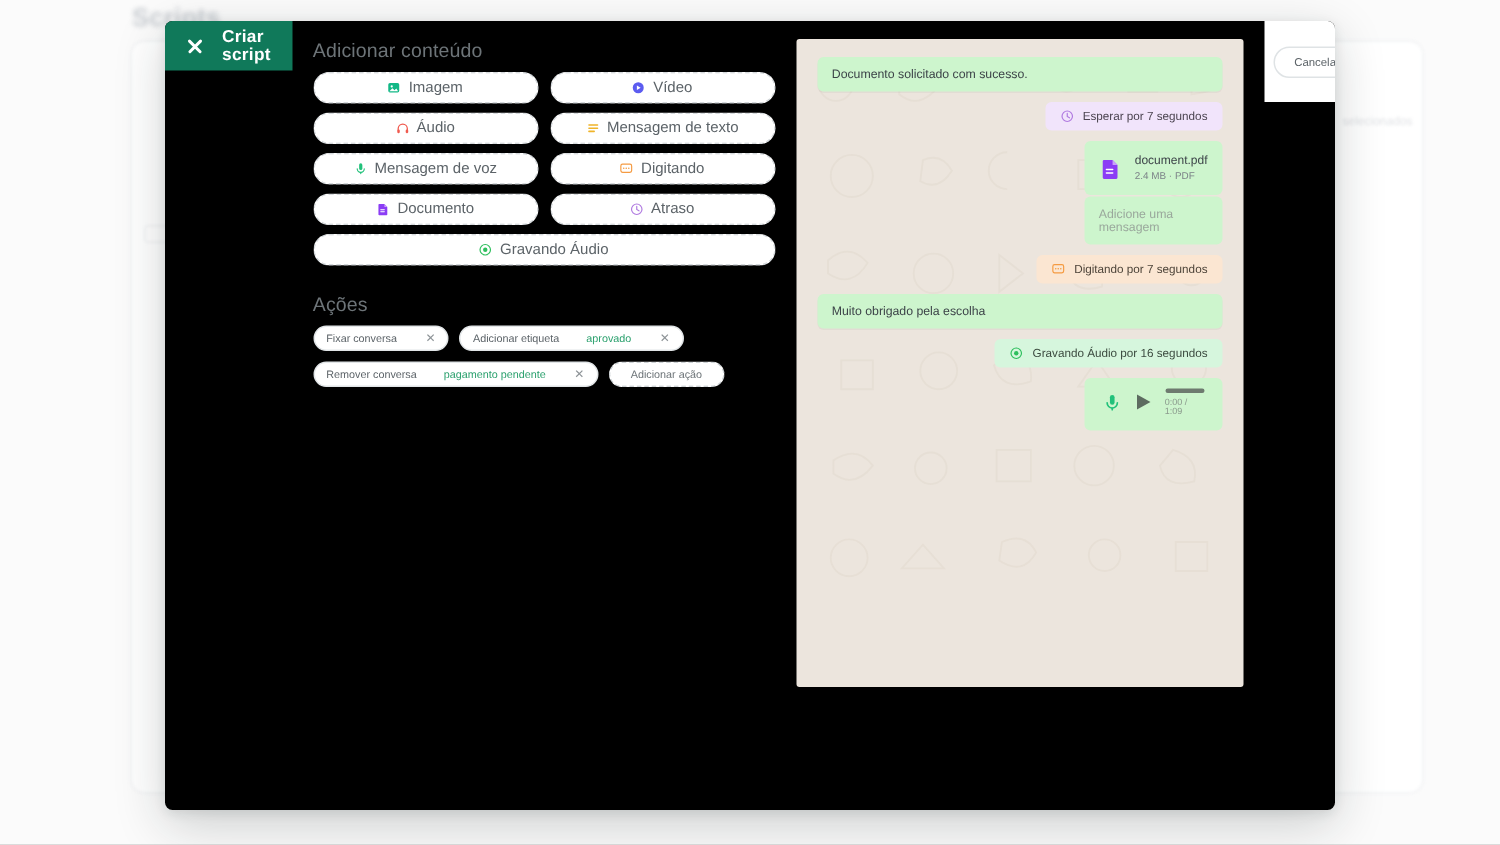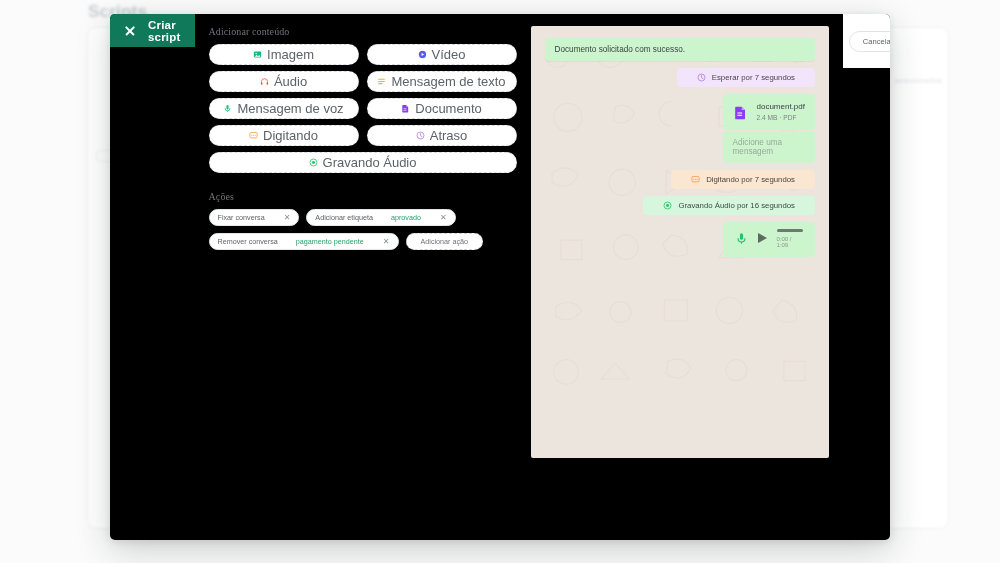--- a/index.html
+++ b/index.html
@@ -77,34 +77,34 @@
   .modal-body {
     flex: 1 1 auto; display: flex;
     padding: 12px 14px 0 14px; gap: 14px;
     min-height: 0;
   }
 
   
   .left-col { width: 308px; flex: 0 0 308px; }
 
   .section-label {
-    font-size: 10px; color: #6d7478; margin-bottom: 7px; letter-spacing: .1px; font-family: Liberation Serif, serif;
+    font-size: 13px; color: #6d7478; margin-bottom: 7px; letter-spacing: .1px;
   }
 
   .content-grid {
     display: grid; grid-template-columns: 1fr 1fr;
     gap: 6px 8px;
   }
   .content-btn {
     height: 21px;
     border: 1px dashed #d6dadd;
     border-radius: 12px;
     background: #ffffff;
     display: flex; align-items: center; justify-content: center; gap: 5px;
-    font-size: 13px; color: #5c6368;
+    font-size: 10px; color: #5c6368;
     cursor: pointer;
   }
   .content-btn.wide { grid-column: 1 / span 2; }
   .ci { width: 9px; height: 9px; display: block; flex: 0 0 9px; }
 
   .actions-label { margin-top: 18px; }
 
   .chip-row { display: flex; flex-wrap: wrap; gap: 7px; margin-bottom: 7px; }
   .action-chip {
     height: 17px;
@@ -150,21 +150,21 @@
     padding: 7px 10px;
     font-size: 8.2px; color: #3c4348;
     align-self: stretch;
     box-shadow: 0 1px 0 rgba(0,0,0,.04);
   }
 
   .chip-wait, .chip-typing, .chip-rec {
     align-self: flex-end;
     display: inline-flex; align-items: center; gap: 6px;
     border-radius: 4px;
-    padding: 5px 20px;
+    padding: 5px 10px;
     font-size: 7.8px;
     white-space: nowrap;
   }
   .chip-wait   { background: #f1e4fb; color: #4b4450; }
   .chip-typing { background: #fbe6d2; color: #4d4439; }
   .chip-rec    { background: #d6f6dd; color: #3b4a3f; }
 
   .doc-card {
     background: #cdf5cd;
     border-radius: 4px;
@@ -294,36 +294,36 @@
             <svg class="ci" viewBox="0 0 16 16">
                 <rect x="6.1" y="1.6" width="3.8" height="8" rx="1.9" fill="#21c17a"></rect>
                 <path d="M3.8 8.1a4.2 4.2 0 0 0 8.4 0" fill="none" stroke="#21c17a" stroke-width="1.4" stroke-linecap="round"></path>
                 <rect x="7.3" y="11.8" width="1.4" height="2.6" rx=".7" fill="#21c17a"></rect>
               </svg>
             <span>Mensagem de voz</span>
           </div>
 
           <div class="content-btn">
             <svg class="ci" viewBox="0 0 16 16">
+                <rect x="1.6" y="2.6" width="12.8" height="9.6" rx="2" fill="none" stroke="#f59b42" stroke-width="1.4"></rect>
+                <circle cx="5" cy="7.4" r=".95" fill="#f59b42"></circle>
+                <circle cx="8" cy="7.4" r=".95" fill="#f59b42"></circle>
+                <circle cx="11" cy="7.4" r=".95" fill="#f59b42"></circle>
+              </svg>
+            <span>Digitando</span>
+          </div>
+
+          <div class="content-btn">
+            <svg class="ci" viewBox="0 0 16 16">
                 <path d="M3.2 1.8h6.1l3.5 3.5v9a.9.9 0 0 1-.9.9H3.2a.9.9 0 0 1-.9-.9V2.7a.9.9 0 0 1 .9-.9z" fill="#8b3df5"></path>
                 <path d="M9.3 1.8l3.5 3.5H9.3z" fill="#c9a2fb"></path>
                 <rect x="4.4" y="8" width="5.5" height="1.1" rx=".5" fill="#ffffff"></rect>
                 <rect x="4.4" y="10.4" width="5.5" height="1.1" rx=".5" fill="#ffffff"></rect>
               </svg>
             <span>Documento</span>
-          </div>
-
-          <div class="content-btn">
-            <svg class="ci" viewBox="0 0 16 16">
-                <rect x="1.6" y="2.6" width="12.8" height="9.6" rx="2" fill="none" stroke="#f59b42" stroke-width="1.4"></rect>
-                <circle cx="5" cy="7.4" r=".95" fill="#f59b42"></circle>
-                <circle cx="8" cy="7.4" r=".95" fill="#f59b42"></circle>
-                <circle cx="11" cy="7.4" r=".95" fill="#f59b42"></circle>
-              </svg>
-            <span>Digitando</span>
           </div>
 
           <div class="content-btn">
             <svg class="ci" viewBox="0 0 16 16">
                 <circle cx="8" cy="8" r="6.2" fill="none" stroke="#b07ae0" stroke-width="1.4"></circle>
                 <path d="M8 4.6V8.3l2.6 1.6" fill="none" stroke="#b07ae0" stroke-width="1.4" stroke-linecap="round"></path>
               </svg>
             <span>Atraso</span>
           </div>
 
@@ -430,20 +430,21 @@
           <div class="chip-typing">
             <svg class="ci" viewBox="0 0 16 16">
                 <rect x="1.6" y="2.6" width="12.8" height="9.6" rx="2" fill="none" stroke="#f59b42" stroke-width="1.4"></rect>
                 <circle cx="5" cy="7.4" r=".95" fill="#f59b42"></circle>
                 <circle cx="8" cy="7.4" r=".95" fill="#f59b42"></circle>
                 <circle cx="11" cy="7.4" r=".95" fill="#f59b42"></circle>
               </svg>
             <span>Digitando por 7 segundos</span>
           </div>
 
+          <div class="bubble">Muito obrigado pela escolha</div>
 
           <div class="chip-rec">
             <svg class="ci" viewBox="0 0 16 16">
                 <circle cx="8" cy="8" r="6.2" fill="none" stroke="#2fbf5e" stroke-width="1.4"></circle>
                 <circle cx="8" cy="8" r="2.6" fill="#2fbf5e"></circle>
               </svg>
             <span>Gravando Áudio por 16 segundos</span>
           </div>
 
           <div class="audio-card">

